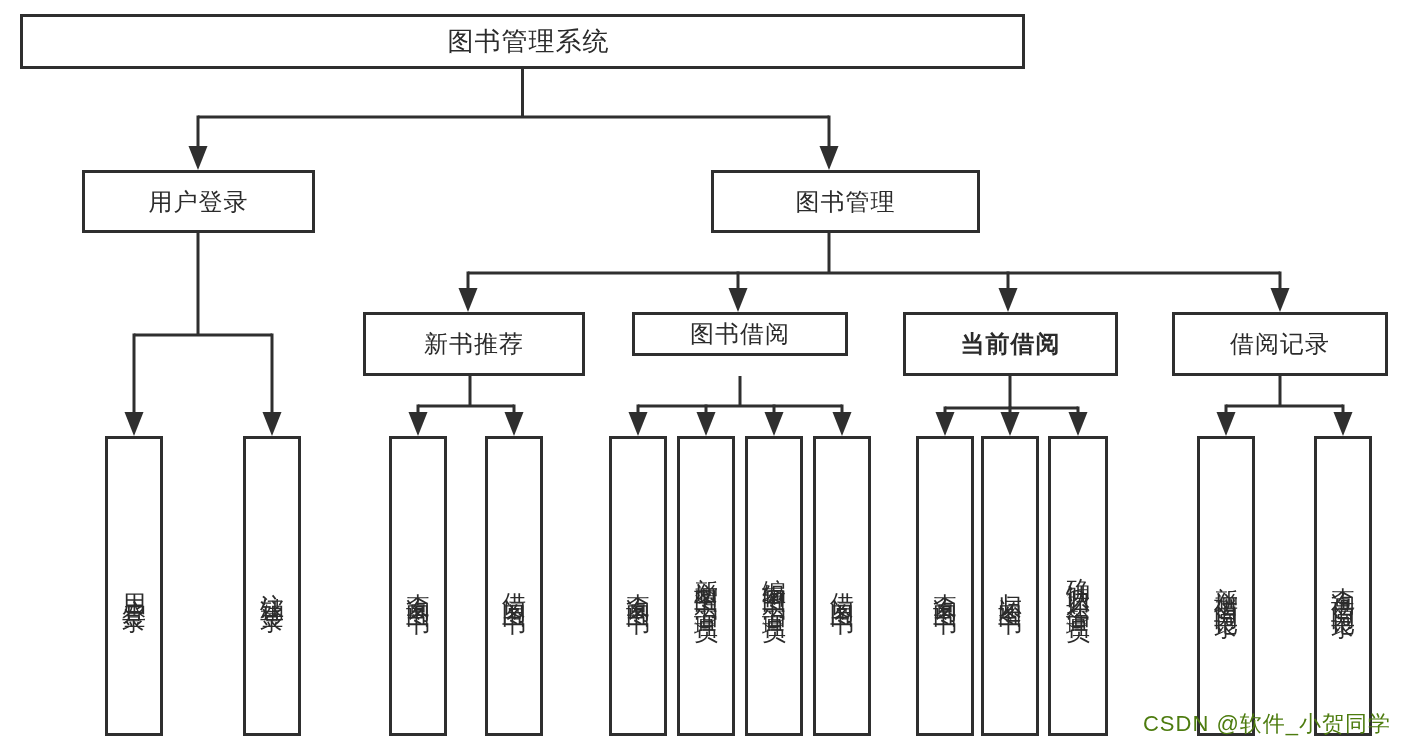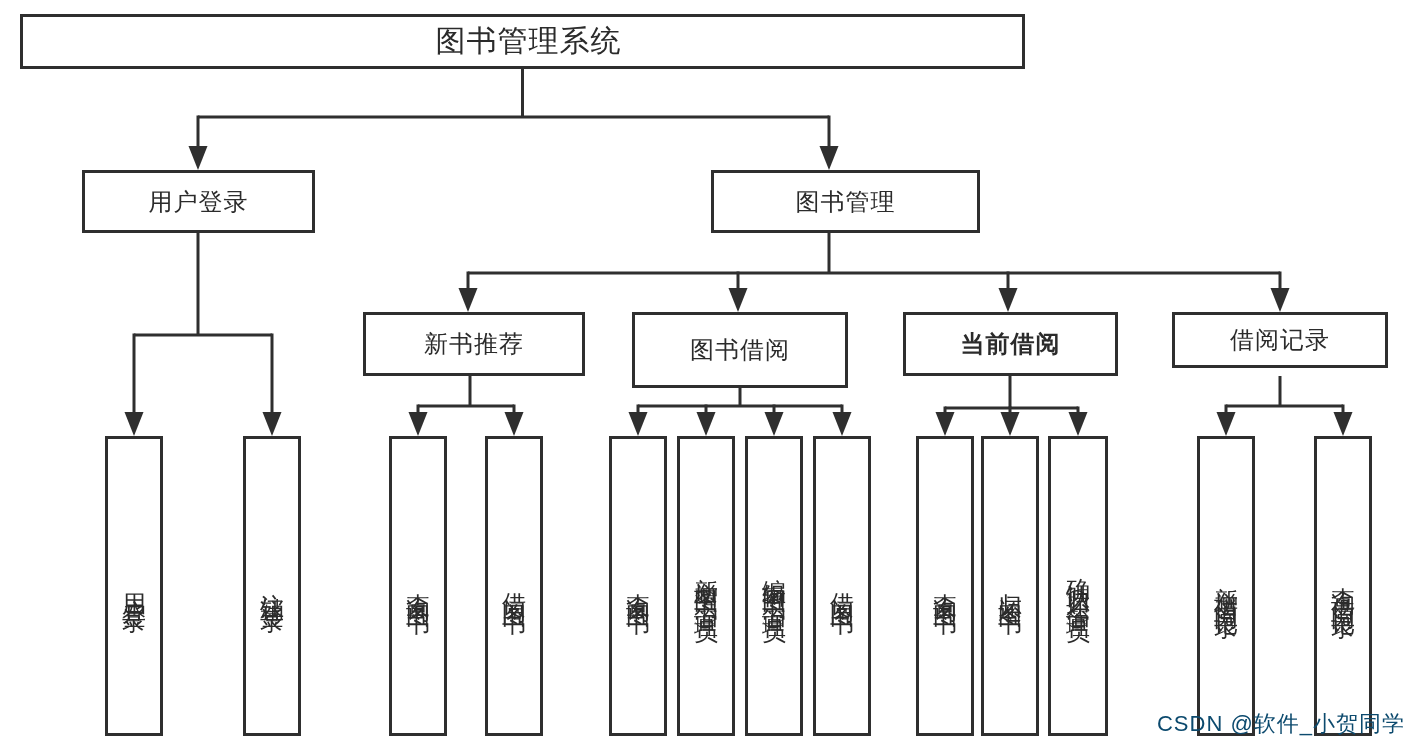--- a/index.html
+++ b/index.html
@@ -22,58 +22,58 @@
     box-sizing: border-box;
     border: 3px solid #2f2f2f;
     background: #ffffff;
     display: flex;
     align-items: center;
     justify-content: center;
     color: #2b2b2b;
     z-index: 2;
   }
   .h-node { font-size: 24px; letter-spacing: 1px; }
-  .root-node { font-size: 30px; letter-spacing: 1px; padding-left: 12px; }
+  .root-node { font-size: 26px; letter-spacing: 1px; padding-left: 12px; }
   .v-node span {
     writing-mode: vertical-rl;
     text-orientation: mixed;
     font-size: 24px;
     letter-spacing: 6px;
     line-height: 1;
     white-space: nowrap;
   }
   
   .n-root          { left: 20px;   top: 14px;  width: 1005px; height: 55px; }
   .n-user-login    { left: 82px;   top: 170px; width: 233px;  height: 63px; }
   .n-book-mgmt     { left: 711px;  top: 170px; width: 269px;  height: 63px; }
   .n-new-book      { left: 363px;  top: 312px; width: 222px;  height: 64px; text-align: center; }
-  .n-book-borrow   { left: 632px;  top: 312px; width: 216px;  height: 76px; }
+  .n-book-borrow   { left: 632px;  top: 312px; width: 216px;  height: 44px; }
   .n-cur-borrow    { left: 903px;  top: 312px; width: 215px;  height: 64px; font-weight: bold; }
-  .n-borrow-record { left: 1172px; top: 312px; width: 216px;  height: 56px; text-align: right; }
+  .n-borrow-record { left: 1172px; top: 312px; width: 216px;  height: 64px; text-align: right; }
   .leaf            { top: 436px; width: 58px; height: 300px; }
   .lf-1  { left: 105px;  }
   .lf-2  { left: 243px;  }
   .lf-3  { left: 389px;  }
   .lf-4  { left: 485px;  }
   .lf-5  { left: 609px;  }
   .lf-6  { left: 677px;  }
   .lf-7  { left: 745px;  }
   .lf-8  { left: 813px;  }
   .lf-9  { left: 916px;  }
   .lf-10 { left: 981px;  }
   .lf-11 { left: 1048px; width: 60px; }
   .lf-12 { left: 1197px; }
   .lf-13 { left: 1314px; }
   #watermark {
     position: absolute;
-    right: 0;
+    right: 14px;
     bottom: 8px;
     font-size: 22px;
     letter-spacing: 1px;
-    color: #0c4a6e;
+    color: #4d7c0f;
     z-index: 5;
     white-space: nowrap;
   }
 </style>
 </head>
 <body>
 
 <div id="stage">
 
   <svg id="wires" viewBox="0 0 1405 747" xmlns="http://www.w3.org/2000/svg">

